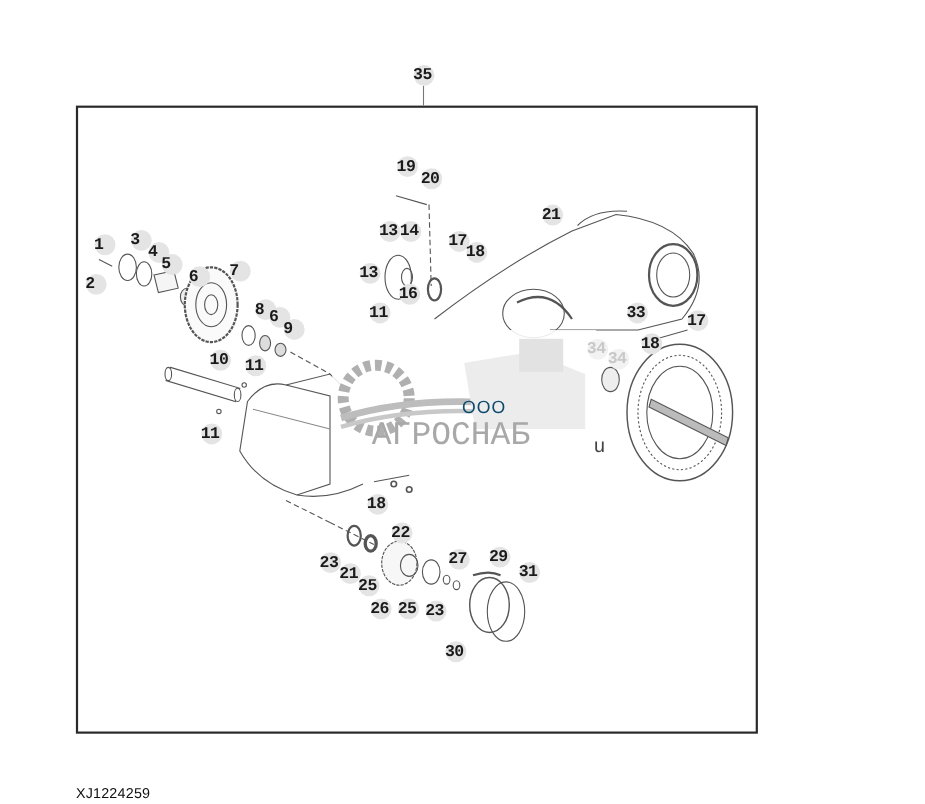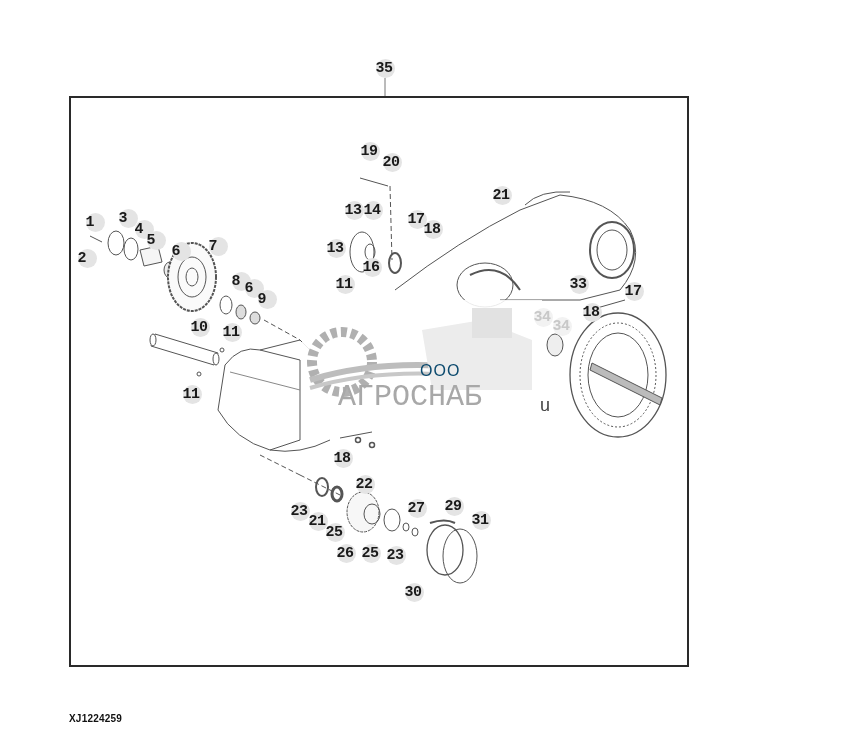--- a/index.html
+++ b/index.html
@@ -6,21 +6,21 @@
   body { width:841px; height:731px; position:relative; overflow:hidden; font-family:"Liberation Sans", sans-serif; }
   #canvas { position:absolute; left:0; top:0; width:841px; height:731px; }
   .frame { position:absolute; left:69px; top:96px; width:616px; height:567px; border:2px solid #2a2a2a; box-sizing:content-box; }
   .callout {
     position:absolute; width:19px; height:19px; margin-left:-9.5px; margin-top:-9.5px;
     border-radius:50%; background:#e4e4e4; color:#1a1a1a;
     font-family:Liberation Mono, monospace; font-weight:bold; font-size:15px;
     line-height:19px; letter-spacing:-0.5px; cursor:pointer;
   }
   .callout.faded { background:#f2f2f2; color:#c8c8c8; }
-  .figure-id { position:absolute; left:69px; top:713px; font-size:10px; font-weight:bold; color:#111; letter-spacing:0.2px; }
+  .figure-id { position:absolute; left:69px; top:713px; font-size:13px; font-weight:normal; color:#111; letter-spacing:0.2px; }
   .wm { position:absolute; left:302px; top:300px; width:240px; height:118px; background:rgba(255,255,255,0.88); }
   .wm-ooo { position:absolute; left:420px; top:362px; font-size:16px; color:#0c4a6e; letter-spacing:1px; }
   .wm-brand { position:absolute; left:338px; top:380px; font-family:Liberation Mono, monospace; font-size:30px; color:#a8a8a8; letter-spacing:0px; }
   .wm-suffix { position:absolute; left:540px; top:395px; font-size:18px; color:#444; }
 </style>
 </head>
 <body>
 
 <div id="canvas">
 

